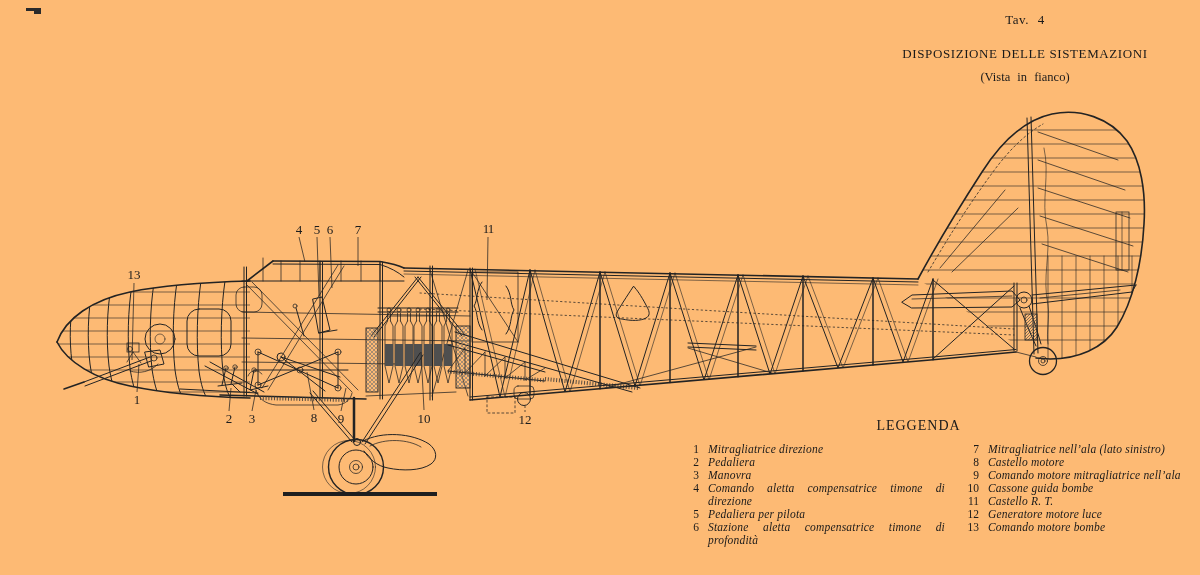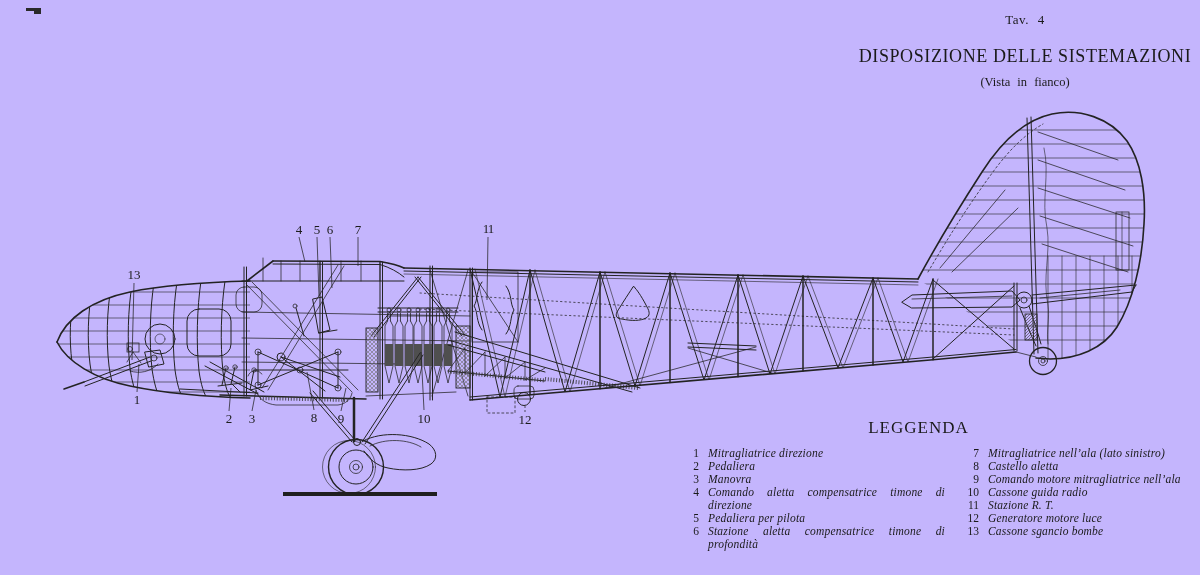--- a/index.html
+++ b/index.html
@@ -1,33 +1,33 @@
 <!DOCTYPE html>
 <html><head>
 <meta charset="utf-8">
 <style>
   html,body{margin:0;padding:0;background:#e8e8e4;}
   .page{
-    position:relative;width:1200px;height:575px;background:#c4b5fd;
+    position:relative;width:1200px;height:575px;background:#fdba74;
     overflow:hidden;font-family:"Liberation Serif", serif;color:#1a1a1a;
   }
   svg{position:absolute;left:0;top:0;}
   .ln{stroke:#232323;stroke-width:1;fill:none;stroke-linecap:round;}
   .thick{stroke-width:1.6;}
   .thin{stroke-width:0.75;}
   .vthin{stroke-width:0.6;}
   .dash{stroke-dasharray:2,2.6;}
   .dots{stroke-dasharray:1.4,3;}
   .texture{stroke:#3a3a3a;stroke-width:4;stroke-dasharray:1,1.8;fill:none;opacity:.85;}
   .header-block{position:absolute;left:850px;top:12px;width:350px;text-align:center;}
   .tav{font-size:13px;letter-spacing:.5px;word-spacing:5px;}
-  .title{font-size:18px;letter-spacing:.6px;margin-top:18px;text-align:center;}
+  .title{font-size:13px;letter-spacing:.6px;margin-top:18px;text-align:center;}
   .subtitle{font-size:12.5px;word-spacing:4px;margin-top:8px;}
   .legend{position:absolute;left:683px;top:418px;width:515px;}
-  .legend-heading{font-size:17px;letter-spacing:1px;text-align:center;transform:translateX(-22px);margin-bottom:9px;}
+  .legend-heading{font-size:14px;letter-spacing:1px;text-align:center;transform:translateX(-22px);margin-bottom:9px;}
   .legend-cols{display:flex;gap:18px;}
   .col-left{width:262px;}
   .col-right{width:235px;}
   .li{display:flex;font-size:11.5px;line-height:13px;}
   .li .num{width:16px;text-align:right;margin-right:9px;font-style:normal;flex:none;}
   .li .txt{flex:1;font-style:italic;text-align:justify;letter-spacing:.2px;}
   .callout{font-size:13px;fill:#1c1c1c;text-anchor:middle;font-family:"Liberation Serif",serif;}
   .c11{letter-spacing:-1px;}
 </style>
 </head>
@@ -362,39 +362,39 @@
             <span class="txt">Stazione aletta compensatrice timone di profondità</span>
           </div>
       </div>
       <div class="col-right">
         <div class="li">
             <span class="num">7</span>
             <span class="txt">Mitragliatrice nell’ala (lato sinistro)</span>
           </div>
         <div class="li">
             <span class="num">8</span>
-            <span class="txt">Castello aletta</span>
+            <span class="txt">Castello motore</span>
           </div>
         <div class="li">
             <span class="num">9</span>
             <span class="txt">Comando motore mitragliatrice nell’ala</span>
           </div>
         <div class="li">
             <span class="num">10</span>
-            <span class="txt">Cassone guida radio</span>
+            <span class="txt">Cassone guida bombe</span>
           </div>
         <div class="li">
             <span class="num">11</span>
-            <span class="txt">Stazione R. T.</span>
+            <span class="txt">Castello R. T.</span>
           </div>
         <div class="li">
             <span class="num">12</span>
             <span class="txt">Generatore motore luce</span>
           </div>
         <div class="li">
             <span class="num">13</span>
-            <span class="txt">Cassone sgancio bombe</span>
+            <span class="txt">Comando motore bombe</span>
           </div>
       </div>
     </div>
   </div>
 
 </div>
 
 </body></html>

